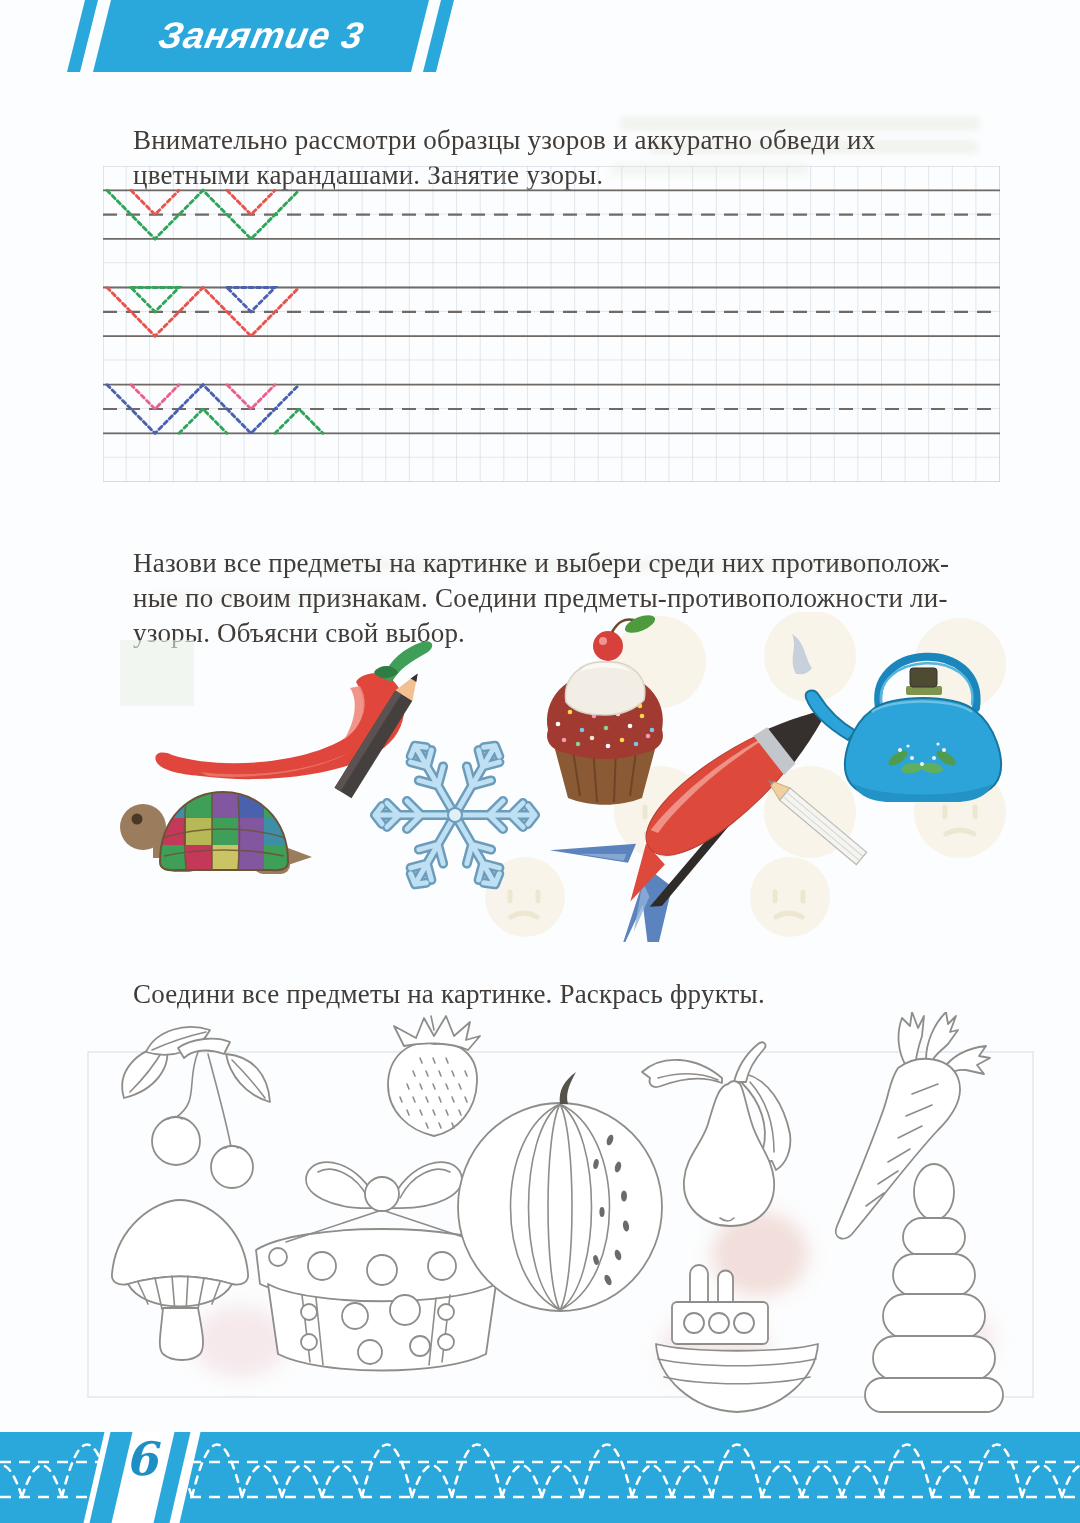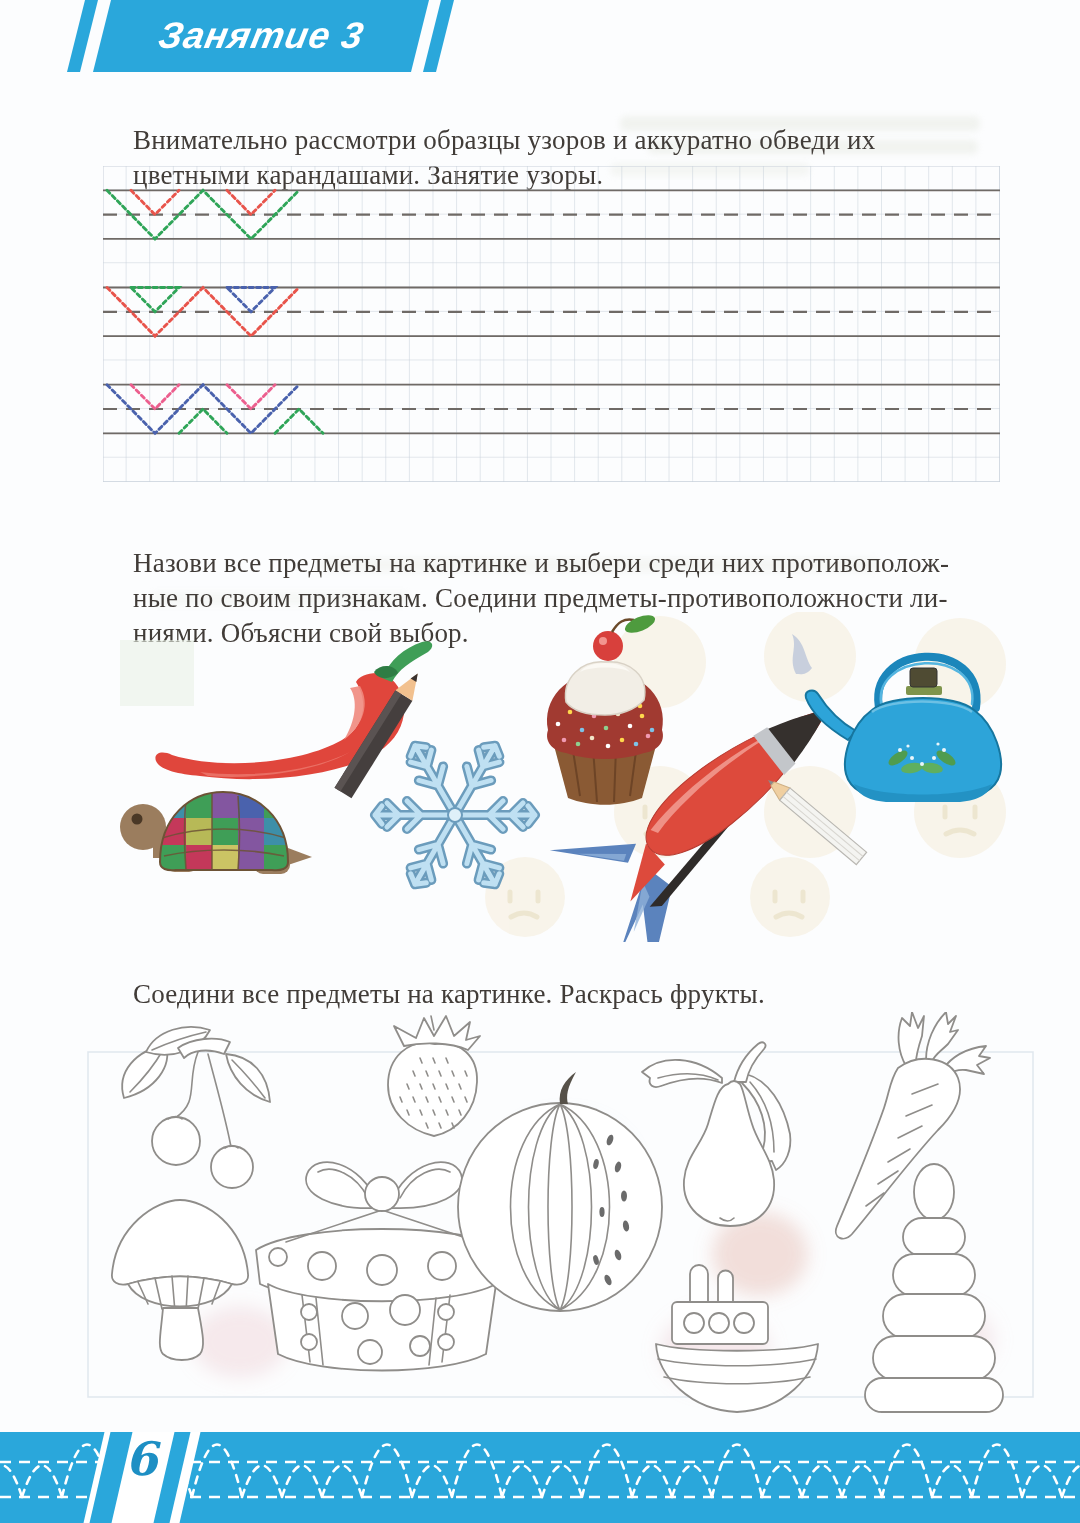--- a/index.html
+++ b/index.html
@@ -49,21 +49,21 @@
   <div class="ghost" style="left:620px;top:116px;width:360px;height:15px"></div>
   <div class="ghost" style="left:648px;top:140px;width:330px;height:14px"></div>
   <div class="ghost" style="left:610px;top:163px;width:200px;height:13px;opacity:.14"></div>
   <div class="ghost" style="left:320px;top:558px;width:560px;height:14px;opacity:.13"></div>
   <div class="ghost" style="left:150px;top:592px;width:260px;height:13px;opacity:.11"></div>
 
   <p class="task" id="task1">Внимательно рассмотри образцы узоров и аккуратно обведи их
 цветными карандашами. Занятие узоры.</p>
   <p class="task" id="task2">Назови все предметы на картинке и выбери среди них противополож-
 ные по своим признакам. Соедини предметы-противоположности ли-
-ниями. Объясни свой выбор.</p>
+узоры. Объясни свой выбор.</p>
   <p class="task" id="task3">Соедини все предметы на картинке. Раскрась фрукты.</p>
 
   <svg id="grid-svg" class="lay" width="897" height="316">
     <defs>
       <pattern id="cells" width="23.605" height="24.307" patternUnits="userSpaceOnUse">
         <path d="M23.605,0 V24.307 M0,24.307 H23.605" style="stroke:var(--grid_line)" stroke-width="1" fill="none"></path>
       </pattern>
     </defs>
     <rect x="0" y="0" width="897" height="316" fill="url(#cells)" style="stroke:var(--grid_line)" stroke-width="1"></rect>
 

